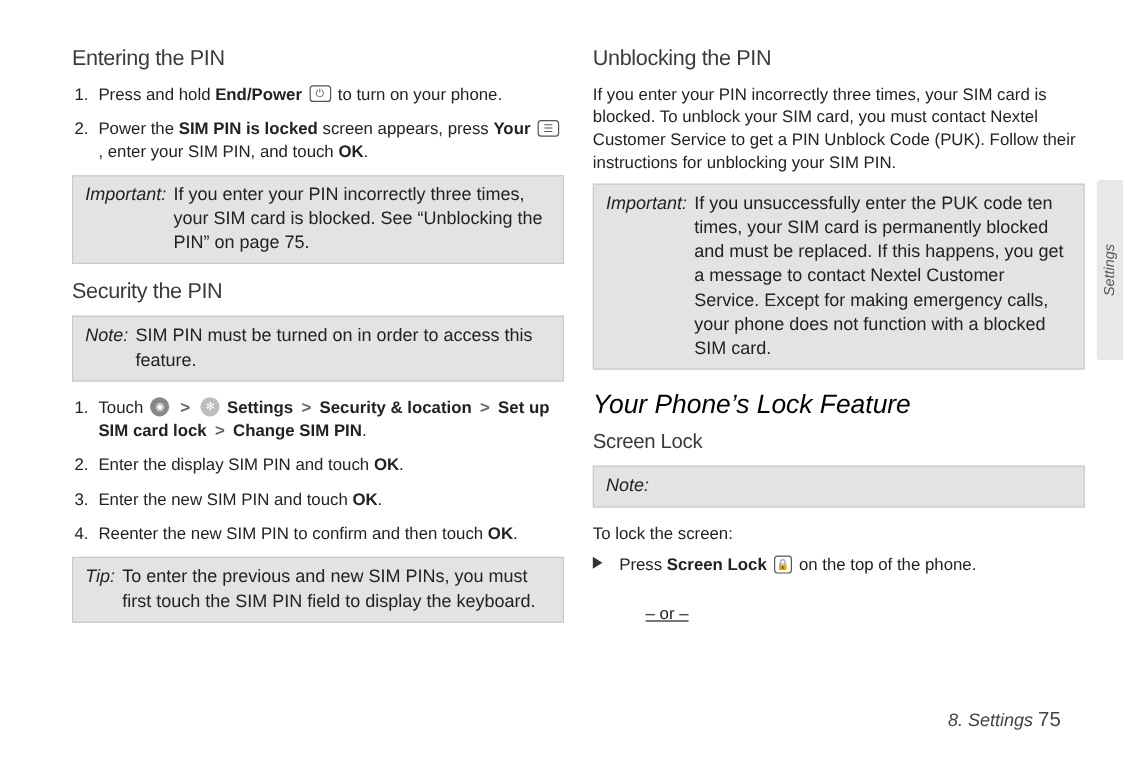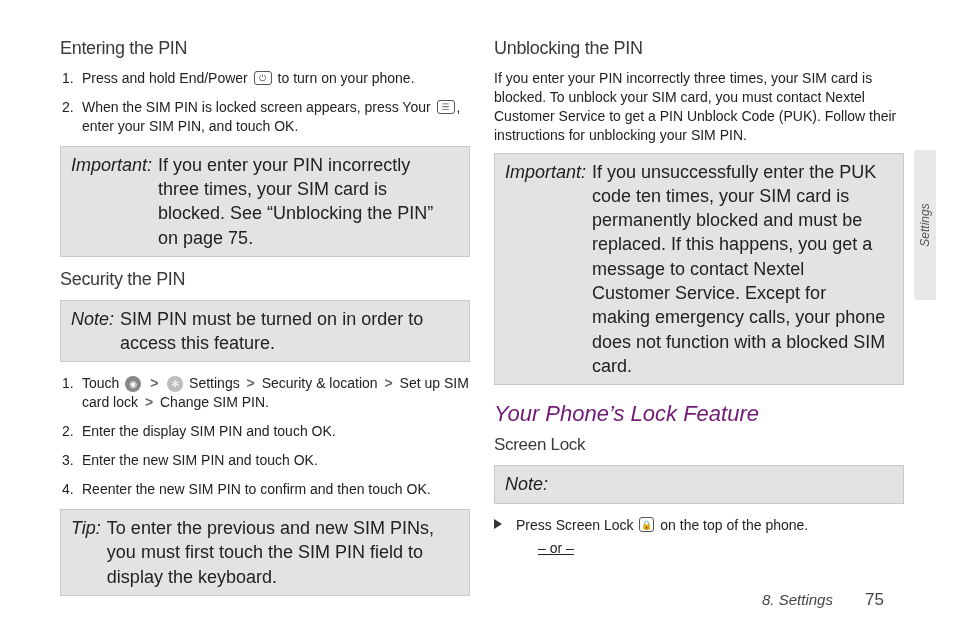--- a/index.html
+++ b/index.html
@@ -28,21 +28,21 @@
     font-size: 18px;
     letter-spacing: -0.3px;
     margin: 8px 0 10px 0;
     color: #3a3a3a;
   }
   h1.major {
     font-style: italic;
     font-weight: 400;
     font-size: 22px;
     margin: 16px 0 8px 0;
-    color: #701a75;
+    color: #000000;
   }
   ol {
     list-style: none;
     counter-reset: item;
     padding-left: 22px;
     margin-bottom: 8px;
   }
   ol li {
     counter-increment: item;
     position: relative;
@@ -53,29 +53,29 @@
     content: counter(item) ".";
     position: absolute;
     left: -20px;
     top: 0;
   }
   p { margin: 6px 0; line-height: 1.35; }
   .box {
     background: #e3e3e3;
     border: 1px solid #c9c9c9;
     padding: 6px 16px 6px 10px;
-    font-size: 18px;
+    font-size: 15px;
     line-height: 1.35;
     margin: 8px 0 12px 0;
     display: flex;
     gap: 6px;
   }
   .box .lbl { font-style: italic; flex-shrink: 0; }
   .box .body { flex: 1; }
-  b, .b { font-weight: normal; text-align: right; }
+  b, .b { font-weight: bold; text-align: right; }
   .icon {
     display: inline-flex;
     vertical-align: middle;
     align-items: center;
     justify-content: center;
     width: 18px;
     height: 14px;
     border: 1.5px solid #555;
     border-radius: 3px;
     font-size: 9px;
@@ -134,46 +134,45 @@
     position: absolute;
     bottom: 26px;
     right: 70px;
     font-style: italic;
     font-size: 15px;
     color: #444;
   }
   .footer .num {
     font-style: normal;
     font-size: 17px;
-    margin-left: 28px;
   }
   .subp {
     padding-left: 22px;
-    margin-top: 4px;
+    margin-top: 21px;
     text-decoration: underline;
   }
 </style>
 </head>
 <body>
 
 <div class="sidetab">
   <span>Settings</span>
 </div>
 
 <div class="columns">
 
   <div class="col">
     <h2 class="section">Entering the PIN</h2>
     <ol>
       <li>
         <span>Press and hold </span><b>End/Power</b>
         <span class="icon">⏻</span><span> to turn on your phone.</span>
       </li>
       <li>
-        <span>When the </span><b>SIM PIN is locked</b><span> screen appears, press </span><b>Your</b>
+        <span>Power the </span><b>SIM PIN is locked</b><span> screen appears, press </span><b>Your</b>
         <span class="icon">☰</span><span>, enter your SIM PIN, and touch </span><b>OK</b><span>.</span>
       </li>
     </ol>
     <div class="box">
       <span class="lbl">Important:</span>
       <span class="body">If you enter your PIN incorrectly three times, your SIM card is blocked. See “Unblocking the PIN” on page 75.</span>
     </div>
 
     <h2 class="section">Security the PIN</h2>
     <div class="box">
@@ -216,20 +215,21 @@
     <div class="box">
       <span class="lbl">Important:</span>
       <span class="body">If you unsuccessfully enter the PUK code ten times, your SIM card is permanently blocked and must be replaced. If this happens, you get a message to contact Nextel Customer Service. Except for making emergency calls, your phone does not function with a blocked SIM card.</span>
     </div>
 
     <h1 class="major">Your Phone’s Lock Feature</h1>
     <h2 class="section" style="font-size:17px">Screen Lock</h2>
     <div class="box">
       <span class="lbl">Note:</span>
     </div>
+    <p>To lock the screen:</p>
     <div class="bullet-line">
       <span class="tri"></span>
       <span>Press </span><b>Screen Lock</b>
       <span class="icon lock">🔒</span><span> on the top of the phone.</span>
       <div class="subp">– or –</div>
     </div>
   </div>
 </div>
 
 <div class="footer">

